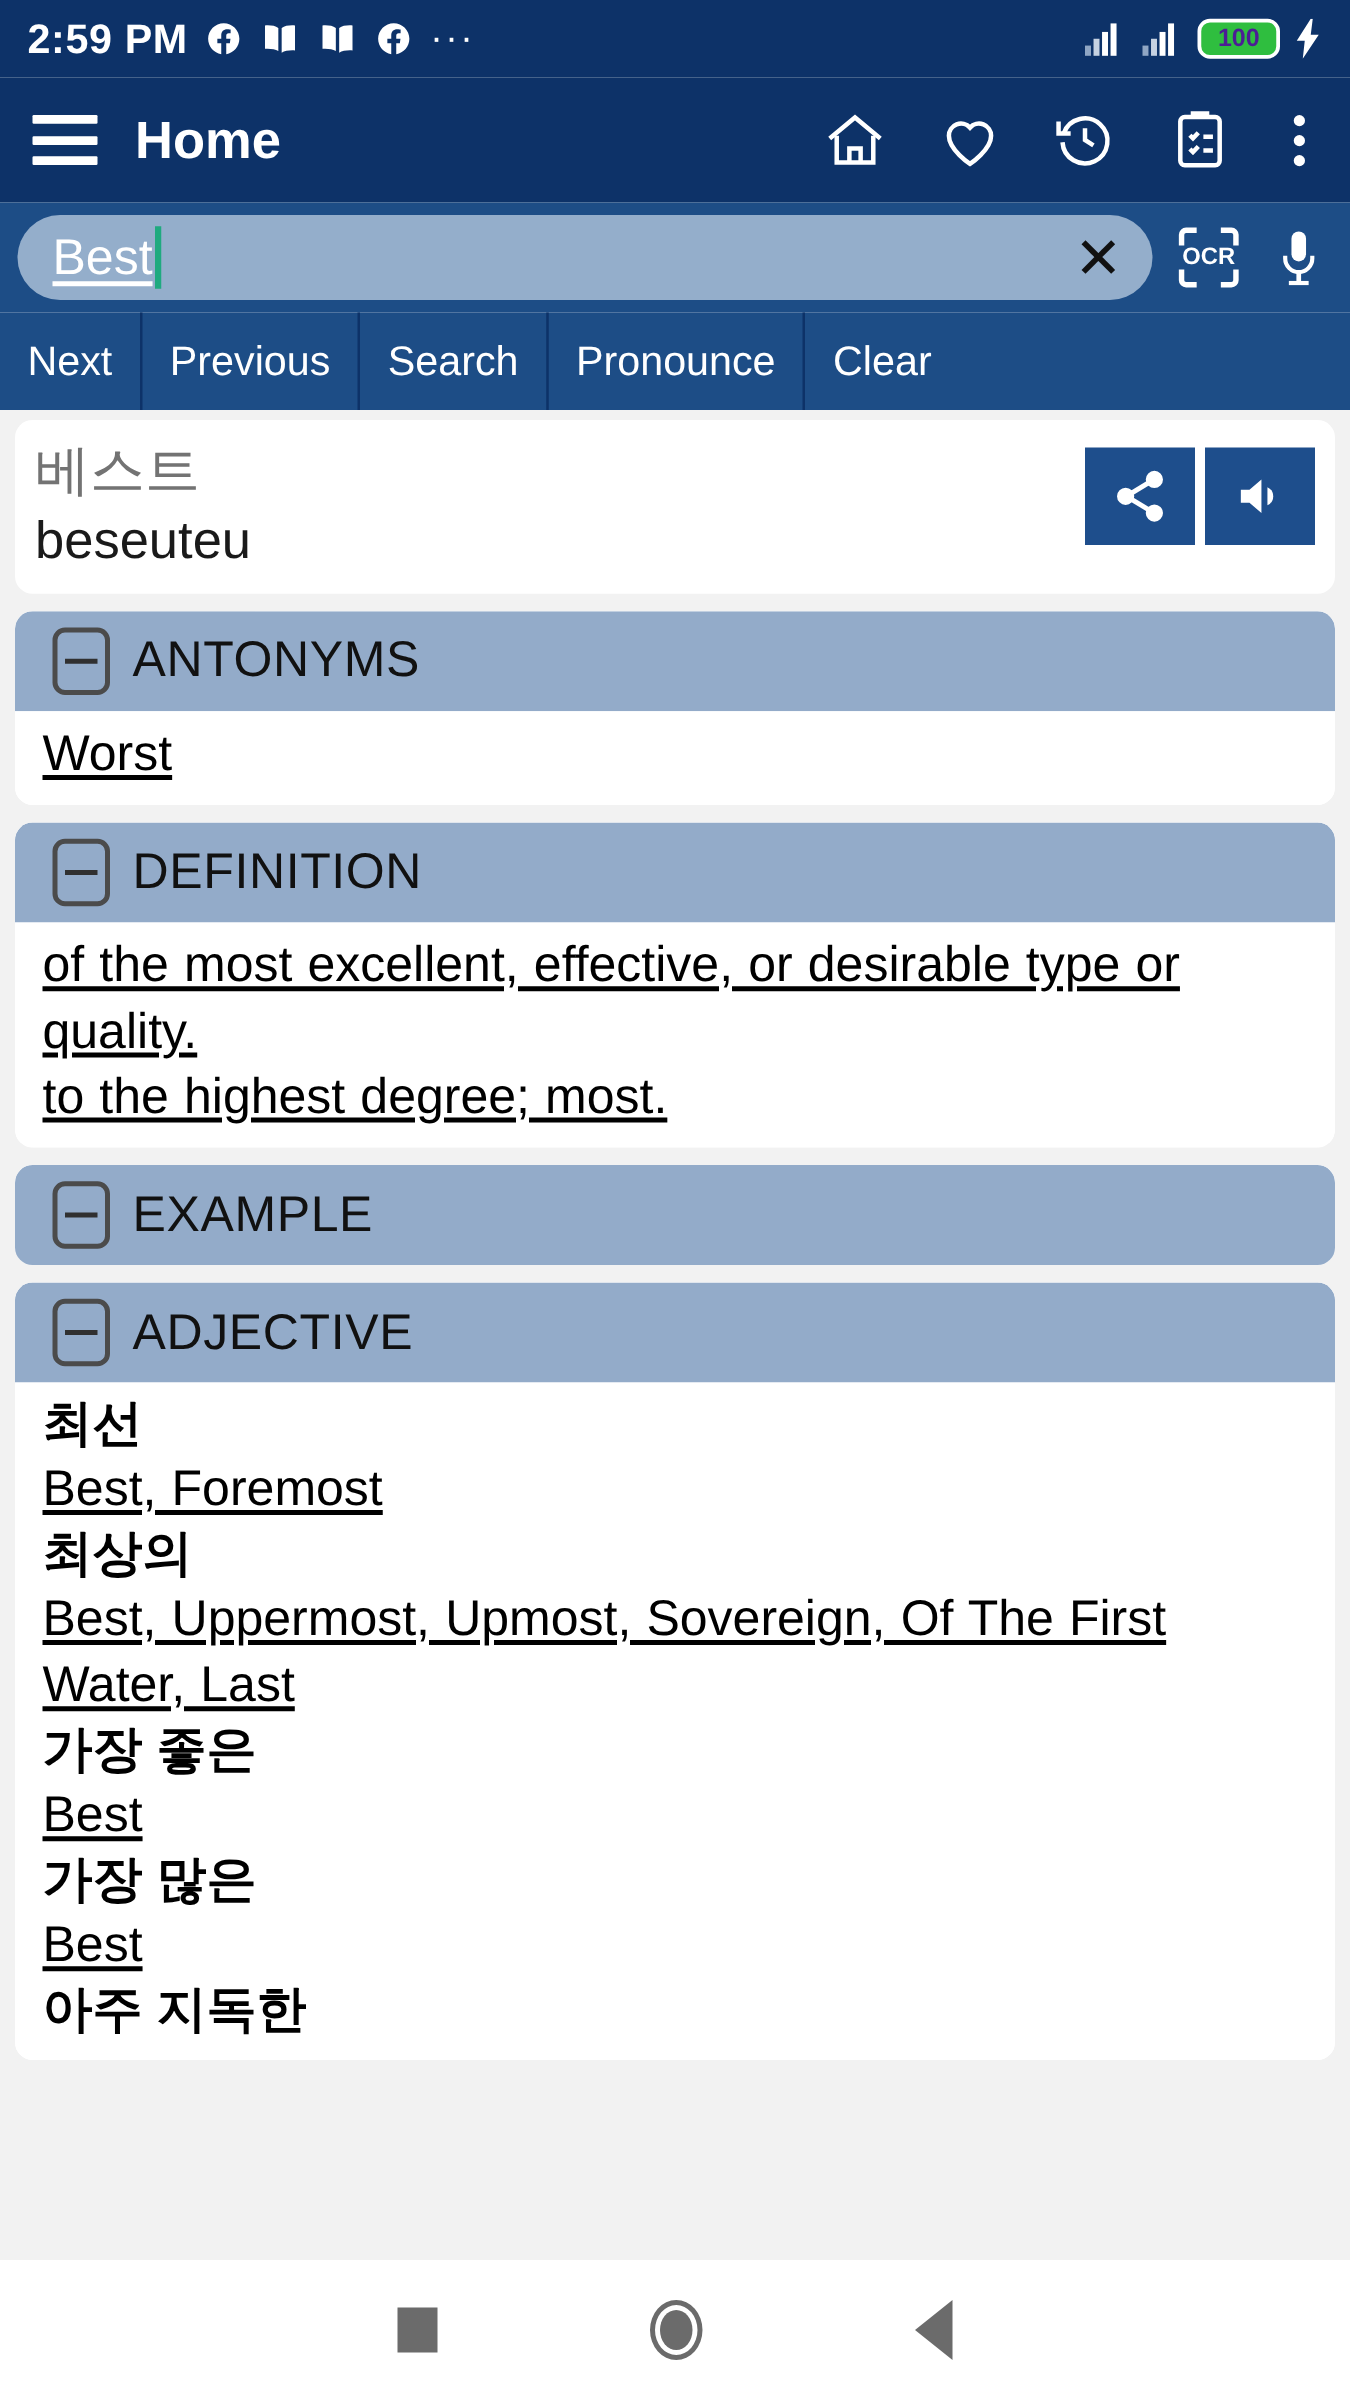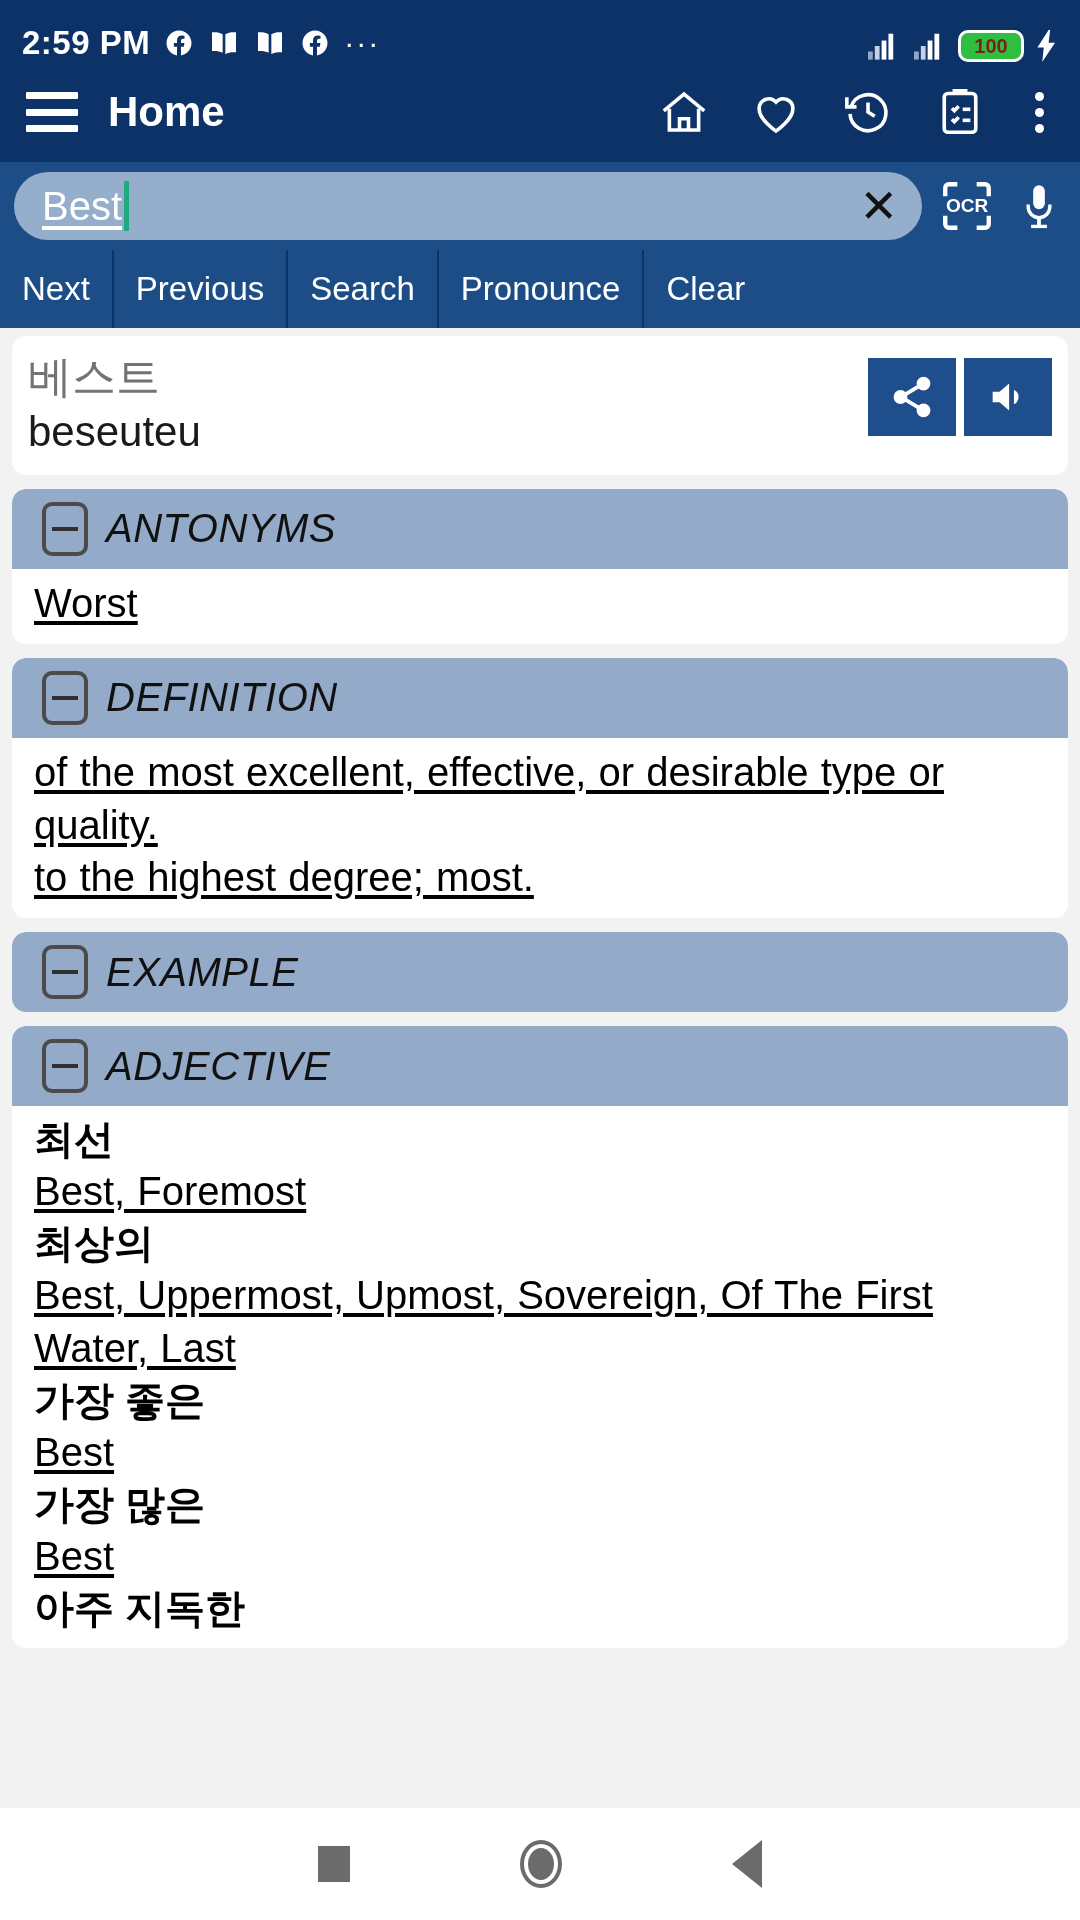--- a/index.html
+++ b/index.html
@@ -12,41 +12,41 @@
   .screen {
     width: 1080px; height: 1920px;
     display: flex; flex-direction: column;
     background: #f2f2f2;
   }
 
   
   .status-bar {
     height: 62px;
     background: #0d3268;
-    display: flex; align-items: flex-end;
+    display: flex; align-items: center;
     padding: 0 22px;
     flex: 0 0 auto;
   }
   .status-left { display: flex; align-items: center; gap: 14px; }
   .status-time {
     color: #ffffff; font-size: 33px; font-weight: bold;
     letter-spacing: 0.5px;
   }
   .status-right {
     margin-left: auto; display: flex; align-items: center; gap: 12px;
   }
   .si { display: inline-flex; align-items: center; }
   .dots-icon { color: #fff; font-size: 30px; letter-spacing: 2px; line-height: 1; }
   .battery-pill {
     display: inline-flex; align-items: center; justify-content: center;
     width: 66px; height: 32px;
     border: 3px solid #ffffff; border-radius: 10px;
     background: #2fbe3f;
   }
-  .battery-pill span { color: #7f1d1d; font-size: 20px; font-weight: bold; }
+  .battery-pill span { color: #4c1d95; font-size: 20px; font-weight: bold; }
 
   
   .app-bar {
     height: 100px;
     background: #0d3268;
     display: flex; align-items: center;
     padding: 0 26px;
     flex: 0 0 auto;
   }
   .hamburger {
@@ -156,21 +156,20 @@
     cursor: pointer;
   }
 
   .section-header {
     background: #93abc9;
     border-radius: 14px 14px 0 0;
     height: 80px;
     display: flex; align-items: center;
     padding-left: 30px; gap: 18px;
     cursor: pointer;
-    font-style: italic;
   }
   .collapse-icon {
     width: 46px; height: 54px;
     border: 4px solid #4b4b4b; border-radius: 10px;
     display: flex; align-items: center; justify-content: center;
     flex: 0 0 auto;
   }
   .collapse-icon i { display: block; width: 26px; height: 4px; background: #303030; }
   .section-title {
     font-size: 40px; color: #111; letter-spacing: 0.5px;

